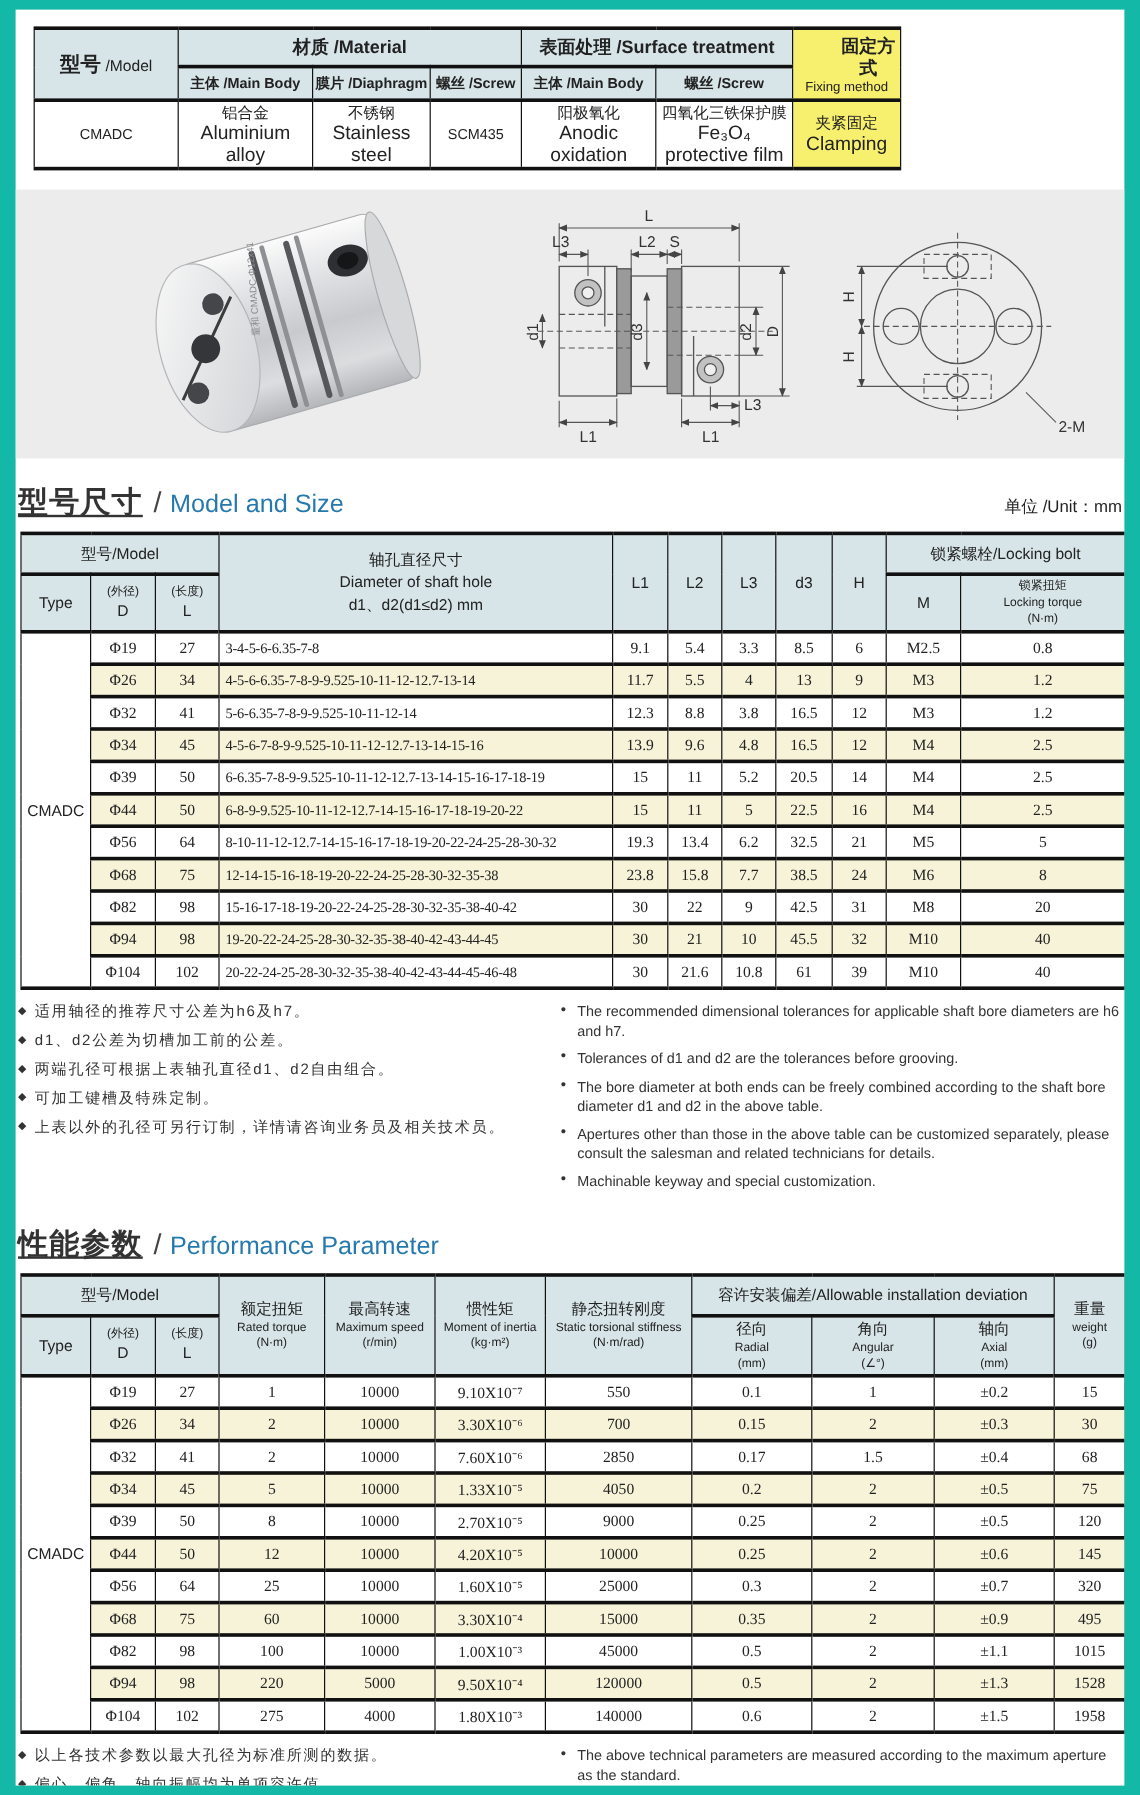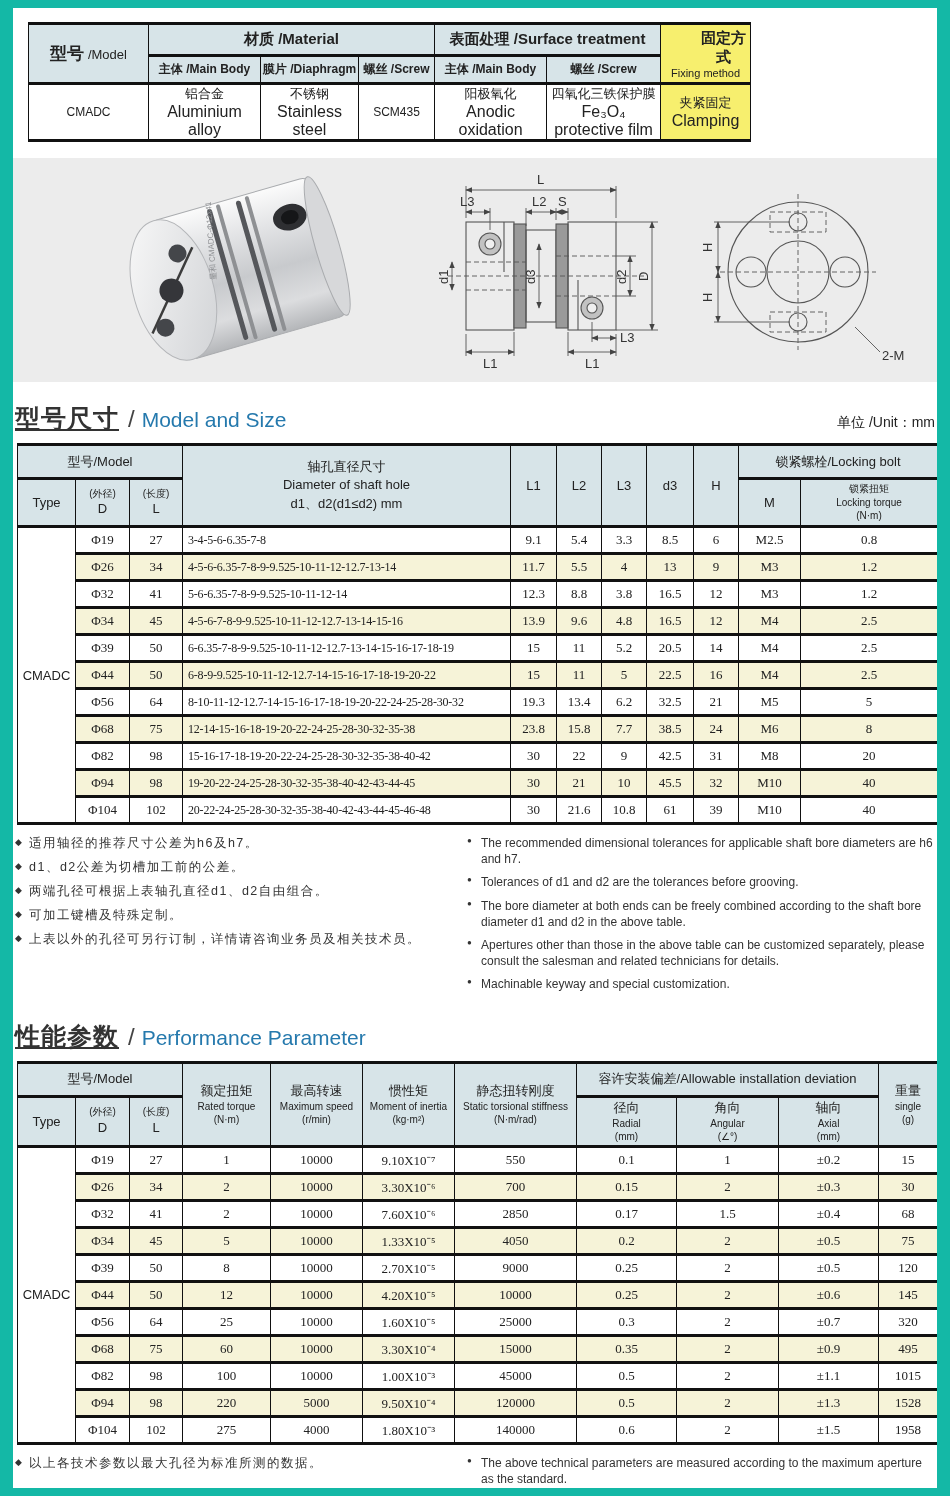--- a/index.html
+++ b/index.html
@@ -502,21 +502,21 @@
               <span class="sm">(kg·m²)</span>
             </th>
         <th rowspan="2">
               <span class="md">静态扭转刚度</span>
               <span class="sm">Static torsional stiffness</span>
               <span class="sm">(N·m/rad)</span>
             </th>
         <th colspan="3">容许安装偏差/Allowable installation deviation</th>
         <th rowspan="2">
               <span class="md">重量</span>
-              <span class="sm">single</span>
+              <span class="sm">weight</span>
               <span class="sm">(g)</span>
             </th>
       </tr>
       <tr class="r2">
         <th>Type</th>
         <th>
               <span class="sm">(外径)</span>
               <span class="md">D</span>
             </th>
         <th>
@@ -673,20 +673,21 @@
       <td>2</td>
       <td>±1.5</td>
       <td>1958</td>
     </tr>
         </tbody>
   </table>
 
   <div class="notes">
     <ul class="notes-zh">
           <li>以上各技术参数以最大孔径为标准所测的数据。</li>
+          <li>偏心、偏角、轴向振幅均为单项容许值。</li>
         </ul>
     <ul class="notes-en">
           <li>The above technical parameters are measured according to the maximum aperture as the standard.</li>
           <li>Eccentricity,  angular deviation and axial amplitude are all single allowable values.</li>
         </ul>
   </div>
 
 </div>
 </div>
 

